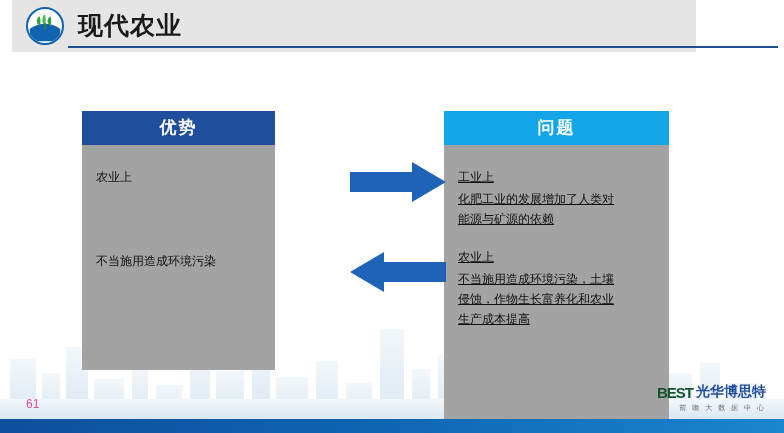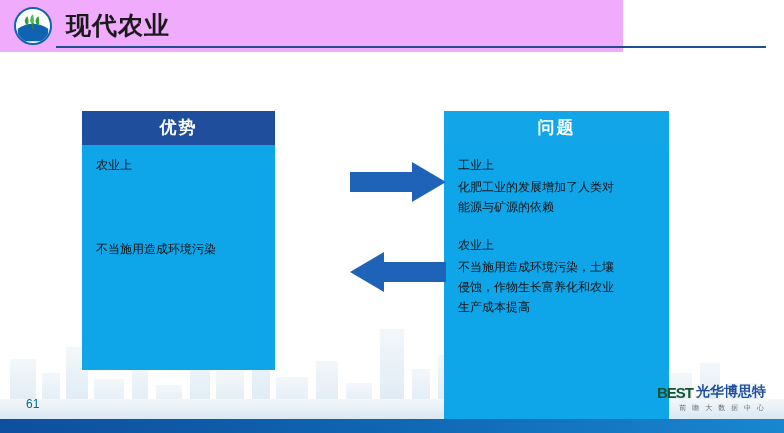--- a/index.html
+++ b/index.html
@@ -17,24 +17,24 @@
     position: relative;
     width: 784px;
     height: 433px;
     background: #ffffff;
     overflow: hidden;
   }
 
   
   .header {
     position: absolute;
-    left: 0; top: 0;
-    width: 623px;
+    left: 12px; top: 0;
+    width: 684px;
     height: 52px;
-    background: #f0abfc;
+    background: #e5e5e5;
   }
   .header-rule {
     position: absolute;
     left: 56px;
     top: 46px;
     width: 710px;
     height: 2px;
     background: #1d4f91;
   }
   .logo-badge {
@@ -88,31 +88,31 @@
     line-height: 34px;
     text-align: center;
     color: #ffffff;
     font-size: 17px;
     font-weight: bold;
     letter-spacing: 2px;
   }
   .panel-head.adv { background: #1f4e9c; }
   .panel-head.prob { background: #12a6e8; }
   .panel-body {
-    background: #0ea5e9;
+    background: #a3a3a3;
     color: #111111;
     font-size: 12px;
     line-height: 20px;
     box-sizing: border-box;
-    padding: 6px 14px 10px 14px;
+    padding: 18px 14px 10px 14px;
   }
   .panel-left  { left: 82px;  top: 111px; width: 193px; }
   .panel-right { left: 444px; top: 111px; width: 225px; }
   .panel-left .panel-body  { height: 225px; }
-  .panel-right .panel-body { height: 284px; }
+  .panel-right .panel-body { height: 284px; text-decoration: underline; }
 
   .block { margin-bottom: 18px; }
   .block:last-child { margin-bottom: 0; }
   .block-title { margin-bottom: 2px; }
   .block-text  { white-space: pre-line; }
 
   .spacer-top { height: 4px; }
   .gap-left { height: 46px; }
 
   
@@ -124,21 +124,21 @@
   .arrow svg { display: block; }
   .arrow-right { left: 350px; top: 162px; }
   .arrow-left  { left: 350px; top: 252px; }
 
   
   .page-number {
     position: absolute;
     left: 26px;
     bottom: 22px;
     font-size: 12px;
-    color: #0369a1;
+    color: #ec4899;
   }
   .footer-logo {
     position: absolute;
     right: 18px;
     bottom: 20px;
     text-align: right;
   }
   .footer-logo-main {
     display: flex;
     align-items: center;

